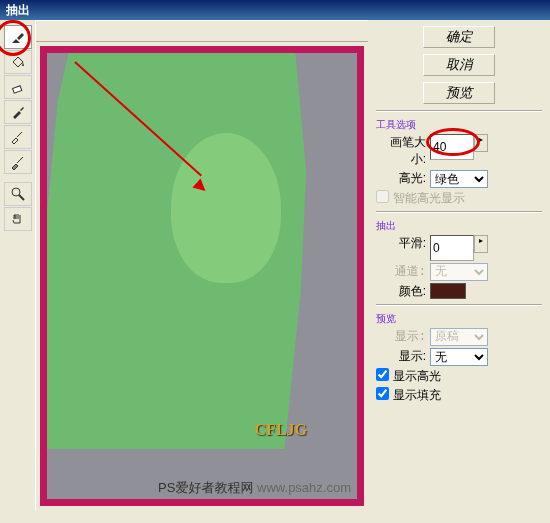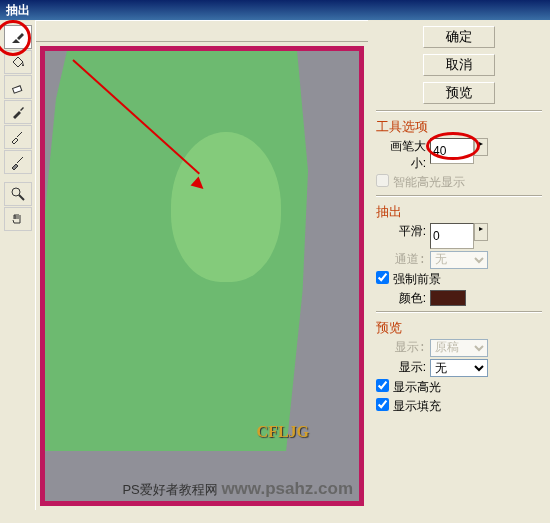--- a/index.html
+++ b/index.html
@@ -6,30 +6,30 @@
   body { font-family: "SimSun", Arial, sans-serif; font-size: 12px; background: #ece9d8; width: 550px; height: 523px; overflow: hidden; position: relative; }
   .titlebar { background: linear-gradient(#0a246a,#3a6ea5); color:#fff; height:20px; line-height:20px; padding-left:6px; font-weight:bold; }
   .main { display:flex; height:490px; }
   .toolbar { width:36px; background:#ece9d8; border-right:1px solid #fff; padding-top:4px; }
   .tool { width:28px; height:24px; margin:1px auto; border:1px solid #ccc; background:#ece9d8; display:flex; align-items:center; justify-content:center; cursor:pointer; }
   .tool svg { width:16px; height:16px; }
   .tool.selected { border:1px solid #999; background:#fff; }
   .toolbar-sep { height:6px; }
   .topstrip { height:22px; background:#ece9d8; border-top:1px solid #fff; border-bottom:1px solid #aca899; }
   .center { flex:0 0 332px; display:flex; flex-direction:column; }
-  .canvas { flex:1; background:#909098; position:relative; margin:4px; border:5px solid #be185d; }
+  .canvas { flex:1; background:#909098; position:relative; margin:4px; border:7px solid #be185d; }
   .overlay { position:absolute; top:0; left:0; right:40px; bottom:50px; background:rgba(80,220,80,0.55); clip-path: polygon(8% 0, 92% 0, 96% 30%, 94% 60%, 88% 100%, 0 100%, 0 40%, 4% 12%); }
   .face { position:absolute; left:40%; top:18%; width:110px; height:150px; background:rgba(230,210,190,0.6); border-radius:50% 50% 45% 45%; }
   .circle-red1 { position:absolute; border:3px solid #d00; border-radius:50%; }
   .arrow-line { position:absolute; background:#d00; }
   .watermark { position:absolute; right:6px; bottom:2px; font-size:13px; color:#333; }
   .wm-img { position:absolute; right:50px; bottom:60px; font-family:serif; font-weight:bold; color:#d4a02a; font-size:16px; text-shadow:1px 1px 1px #333;}
   .right { flex:1; padding:6px 8px; background:#ece9d8; }
-  .btn { width:72px; height:22px; background:#ece9d8; border:1px solid #aca899; border-top-color:#fff; border-left-color:#fff; display:block; margin:0 auto 6px; cursor:pointer; }
-  .section-title { font-size:13px; margin:6px 0 2px; color:#c2410c; }
+  .btn { width:72px; height:22px; background:#ece9d8; border:1px solid #aca899; border-top-color:#fff; border-left-color:#fff; display:block; margin:0 auto 6px; cursor:pointer;font-style:italic; }
+  .section-title { font-size:10px; margin:6px 0 2px; color:#6d28d9; }
   .row { display:flex; align-items:flex-start; margin:2px 0; }
   .row label { width:54px; text-align:right; padding-right:4px; }
   .txt-in { width:44px; height:18px; border:1px inset #aca899; background:#fff; padding:12px 2px; font-size:12px; }
   .sel { width:58px; height:18px; border:1px solid #7f9db9; background:#fff; font-size:12px; }
   .spin { width:14px; height:18px; border:1px solid #aca899; background:#ece9d8; font-size:8px; text-align:center; cursor:pointer; }
   .swatch { width:36px; height:16px; border:1px solid #555; }
   .chk { margin-right:4px; }
   .disabled { color:#aca899;font-family:Liberation Mono, monospace; }
   hr { border:none; border-top:1px solid #aca899; border-bottom:1px solid #fff; margin:4px 0; }
 </style>
@@ -89,56 +89,56 @@
   </div>
 
   <div class="center">
     <div class="topstrip"></div>
     <div class="canvas">
       <div class="face"></div>
       <div class="overlay"></div>
       <div class="arrow-line" style="left:28px; top:8px; width:170px; height:2px; transform:rotate(42deg); transform-origin:left center;"></div>
       <div style="position:absolute; left:148px; top:128px; width:0; height:0; border-left:6px solid transparent; border-right:6px solid transparent; border-top:12px solid #d00; transform:rotate(-48deg);"></div>
       <div class="wm-img">CFLJG</div>
-      <div class="watermark"><span>PS爱好者教程网</span> <span style="font-size:17px;color:#666;font-weight:bold;">www.psahz.com</span></div>
+      <div class="watermark"><span>PS爱好者教程网</span> <span style="font-size:13px;color:#666;">www.psahz.com</span></div>
     </div>
   </div>
 
   <div class="right">
     <button class="btn">确定</button>
     <button class="btn">取消</button>
     <button class="btn">预览</button>
 
     <hr>
     <div class="section-title">工具选项</div>
     <div class="row" style="position:relative;">
       <label>画笔大小:</label>
       <input class="txt-in" value="40" style="">
       <div class="spin">▸</div>
       <div class="circle-red1" style="left:50px; top:-6px; width:54px; height:28px;"></div>
     </div>
     <div class="row">
+      <label>高光:</label>
+      <select class="sel"><option>绿色</option></select>
+    </div>
+    <div class="row">
       <input type="checkbox" class="chk disabled" disabled="" style="">
       <span class="disabled">智能高光显示</span>
     </div>
 
     <hr>
     <div class="section-title">抽出</div>
     <div class="row">
       <label>平滑:</label>
       <input class="txt-in" value="0" style="">
       <div class="spin">▸</div>
     </div>
     <div class="row">
       <label class="disabled">通道:</label>
       <select class="sel disabled" disabled=""><option>无</option></select>
-    </div>
-    <div class="row">
-      <input type="checkbox" class="chk" checked="" style="">
-      <span>强制前景</span>
     </div>
     <div class="row">
       <label>颜色:</label>
       <div class="swatch" style="background:#4a1b12"></div>
     </div>
 
     <hr>
     <div class="section-title">预览</div>
     <div class="row">
       <label class="disabled">显示:</label>

